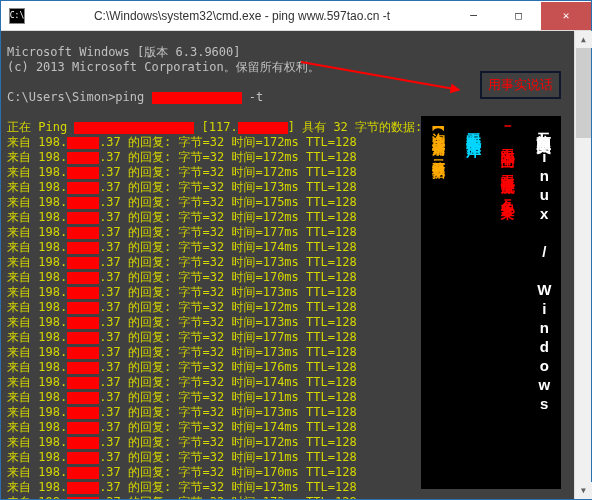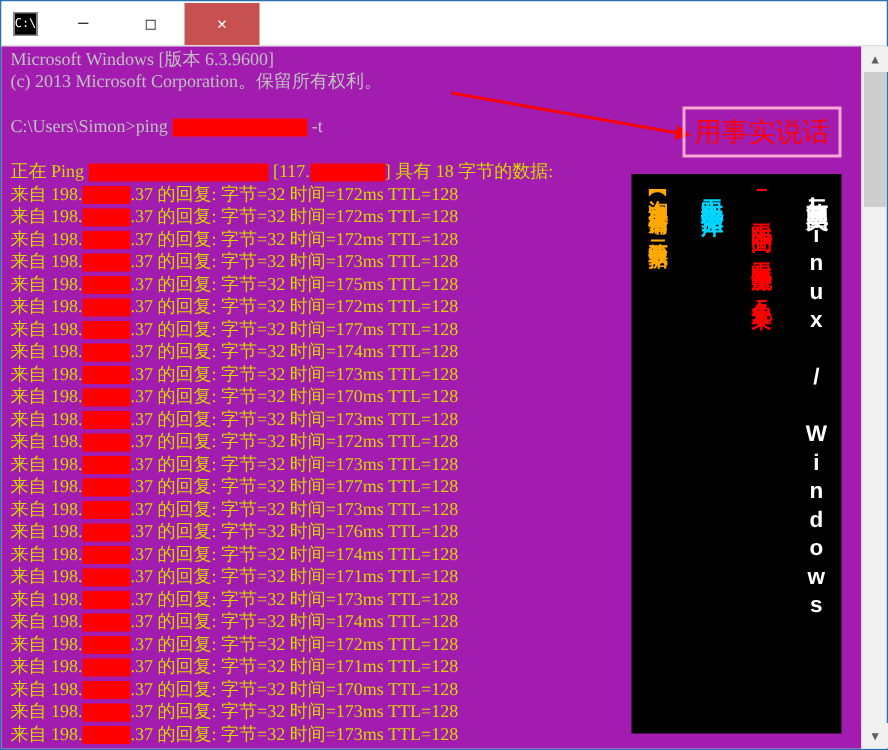--- a/index.html
+++ b/index.html
@@ -4,55 +4,56 @@
 <style>
 * { margin:0; padding:0; box-sizing:border-box; }
 body { width:592px; height:500px; background:#000; font-family:Consolas,"SimSun",monospace; overflow:hidden; position:relative; }
 .window { width:592px; height:500px; background:#fff; border:1px solid #2a6fb0; position:relative; }
 .titlebar { height:30px; background:#fff; display:flex; align-items:center; border-bottom:1px solid #ddd; }
 .titlebar .icon-cmd { width:16px; height:16px; margin:0 8px; background:#000; border:1px solid #888; display:flex; align-items:center; justify-content:center; color:#fff; font-size:8px; }
 .titlebar .title { flex:1; font-size:12px; color:#333; font-family:"Segoe UI",Arial,sans-serif; text-align:center; }
 .titlebar .btns { display:flex; }
 .titlebar .btn { width:45px; height:28px; display:flex; align-items:center; justify-content:center; font-size:11px; color:#333; }
 .titlebar .btn.close { background:#c75050; color:#fff; width:50px; }
-.terminal { position:absolute; top:30px; left:0; right:17px; bottom:0; background:#a21caf; color:#c0c0c0; font-size:12px; line-height:15px; padding:1px 6px; overflow:hidden; white-space:pre;font-family:Liberation Serif, serif; }
+.terminal { position:absolute; top:30px; left:0; right:17px; bottom:0; background:#404040; color:#c0c0c0; font-size:12px; line-height:15px; padding:14px 6px; overflow:hidden; white-space:pre; }
 .yellow { color:#d6d600; }
 .red-line { background:#ff0000; display:inline-block; height:12px; vertical-align:middle; }
 .scrollbar { position:absolute; right:0; top:30px; width:17px; bottom:0; background:#f0f0f0; border-left:1px solid #ddd; }
 .scroll-btn { width:17px; height:17px; background:#f0f0f0; display:flex; align-items:center; justify-content:center; color:#606060; font-size:8px; }
 .scroll-thumb { position:absolute; top:17px; width:15px; left:1px; height:90px; background:#cdcdcd; }
-.annotation-box { position:absolute; top:70px; right:30px; border:2px solid #f9a8d4; color:#ff0000; padding:3px 6px; font-size:18px; background:transparent; }
+.annotation-box { position:absolute; top:70px; right:30px; border:2px solid #0f172a; color:#ff0000; padding:3px 6px; font-size:13px; background:transparent; }
 .arrow-line { position:absolute; top:60px; left:300px; width:160px; height:2px; background:#ff0000; transform:rotate(10deg); transform-origin:left center; }
 .arrow-line::after { content:''; position:absolute; right:-2px; top:-4px; border-left:10px solid #ff0000; border-top:5px solid transparent; border-bottom:5px solid transparent; }
 .banner { position:absolute; top:115px; right:30px; bottom:10px; width:140px; background:#000; display:flex; flex-direction:row-reverse; justify-content:space-around; padding:5px 0; }
 .banner .col { writing-mode:vertical-rl; text-orientation:upright; font-family:"Microsoft YaHei","SimHei",sans-serif; font-weight:bold; letter-spacing:2px; font-size:15px; }
 .banner .c1 { color:#fff; }
 .banner .c2 { color:#ff0000; font-size:14px; }
 .banner .c3 { color:#00d6ff; }
 .banner .c4 { color:#ffaa00; font-size:13px; }
 </style>
 </head>
 <body>
 
 <div class="window">
   <div class="titlebar">
     <div class="icon-cmd">C:\</div>
+    <div class="title">C:\Windows\system32\cmd.exe - ping  www.597tao.cn -t</div>
     <div class="btns">
       <div class="btn">─</div>
       <div class="btn">□</div>
       <div class="btn close">✕</div>
     </div>
   </div>
 
   <div class="terminal" id="term">Microsoft Windows [版本 6.3.9600]
 (c) 2013 Microsoft Corporation。保留所有权利。
 
 C:\Users\Simon&gt;ping <span class="red-line" style="width:90px"></span> -t
 
-<span class="yellow">正在 Ping </span><span class="red-line" style="width:120px"></span> <span class="yellow">[117.</span><span class="red-line" style="width:50px"></span><span class="yellow">] 具有 18 字节的数据:</span>
+<span class="yellow">正在 Ping </span><span class="red-line" style="width:120px"></span> <span class="yellow">[117.</span><span class="red-line" style="width:50px"></span><span class="yellow">] 具有 32 字节的数据:</span>
 <span class="yellow">来自</span> <span class="yellow">198.</span><span class="red-line" style="width:32px"></span><span class="yellow">.37</span> <span class="yellow">的回复:</span> <span class="yellow">字节=32</span> <span class="yellow">时间=172ms</span> <span class="yellow">TTL=128</span>
 <span class="yellow">来自</span> <span class="yellow">198.</span><span class="red-line" style="width:32px"></span><span class="yellow">.37</span> <span class="yellow">的回复:</span> <span class="yellow">字节=32</span> <span class="yellow">时间=172ms</span> <span class="yellow">TTL=128</span>
 <span class="yellow">来自</span> <span class="yellow">198.</span><span class="red-line" style="width:32px"></span><span class="yellow">.37</span> <span class="yellow">的回复:</span> <span class="yellow">字节=32</span> <span class="yellow">时间=172ms</span> <span class="yellow">TTL=128</span>
 <span class="yellow">来自</span> <span class="yellow">198.</span><span class="red-line" style="width:32px"></span><span class="yellow">.37</span> <span class="yellow">的回复:</span> <span class="yellow">字节=32</span> <span class="yellow">时间=173ms</span> <span class="yellow">TTL=128</span>
 <span class="yellow">来自</span> <span class="yellow">198.</span><span class="red-line" style="width:32px"></span><span class="yellow">.37</span> <span class="yellow">的回复:</span> <span class="yellow">字节=32</span> <span class="yellow">时间=175ms</span> <span class="yellow">TTL=128</span>
 <span class="yellow">来自</span> <span class="yellow">198.</span><span class="red-line" style="width:32px"></span><span class="yellow">.37</span> <span class="yellow">的回复:</span> <span class="yellow">字节=32</span> <span class="yellow">时间=172ms</span> <span class="yellow">TTL=128</span>
 <span class="yellow">来自</span> <span class="yellow">198.</span><span class="red-line" style="width:32px"></span><span class="yellow">.37</span> <span class="yellow">的回复:</span> <span class="yellow">字节=32</span> <span class="yellow">时间=177ms</span> <span class="yellow">TTL=128</span>
 <span class="yellow">来自</span> <span class="yellow">198.</span><span class="red-line" style="width:32px"></span><span class="yellow">.37</span> <span class="yellow">的回复:</span> <span class="yellow">字节=32</span> <span class="yellow">时间=174ms</span> <span class="yellow">TTL=128</span>
 <span class="yellow">来自</span> <span class="yellow">198.</span><span class="red-line" style="width:32px"></span><span class="yellow">.37</span> <span class="yellow">的回复:</span> <span class="yellow">字节=32</span> <span class="yellow">时间=173ms</span> <span class="yellow">TTL=128</span>
 <span class="yellow">来自</span> <span class="yellow">198.</span><span class="red-line" style="width:32px"></span><span class="yellow">.37</span> <span class="yellow">的回复:</span> <span class="yellow">字节=32</span> <span class="yellow">时间=170ms</span> <span class="yellow">TTL=128</span>

